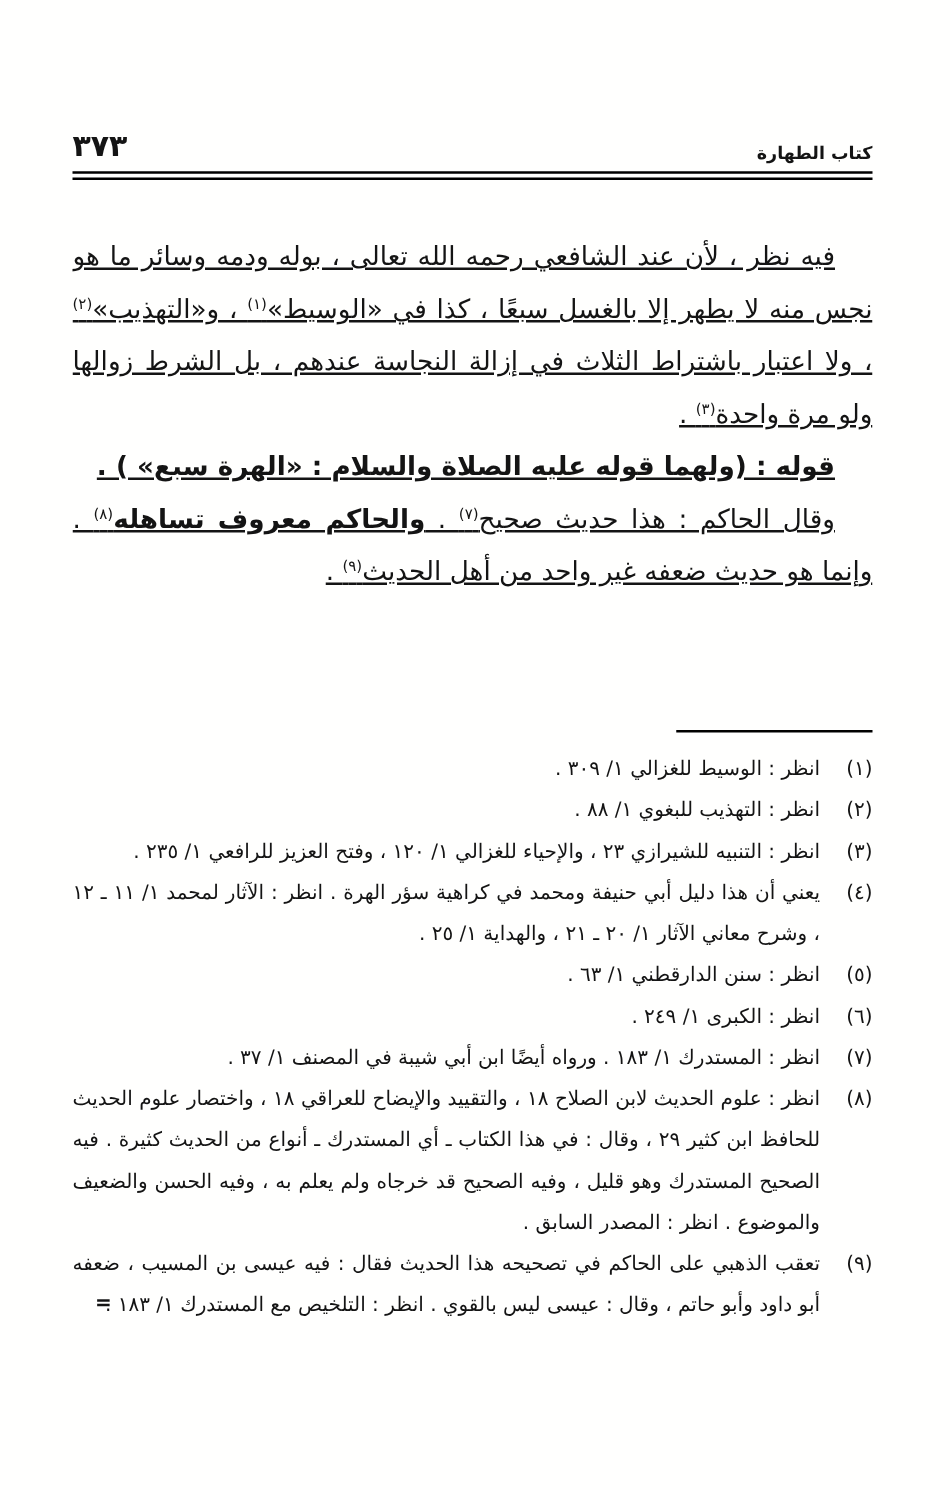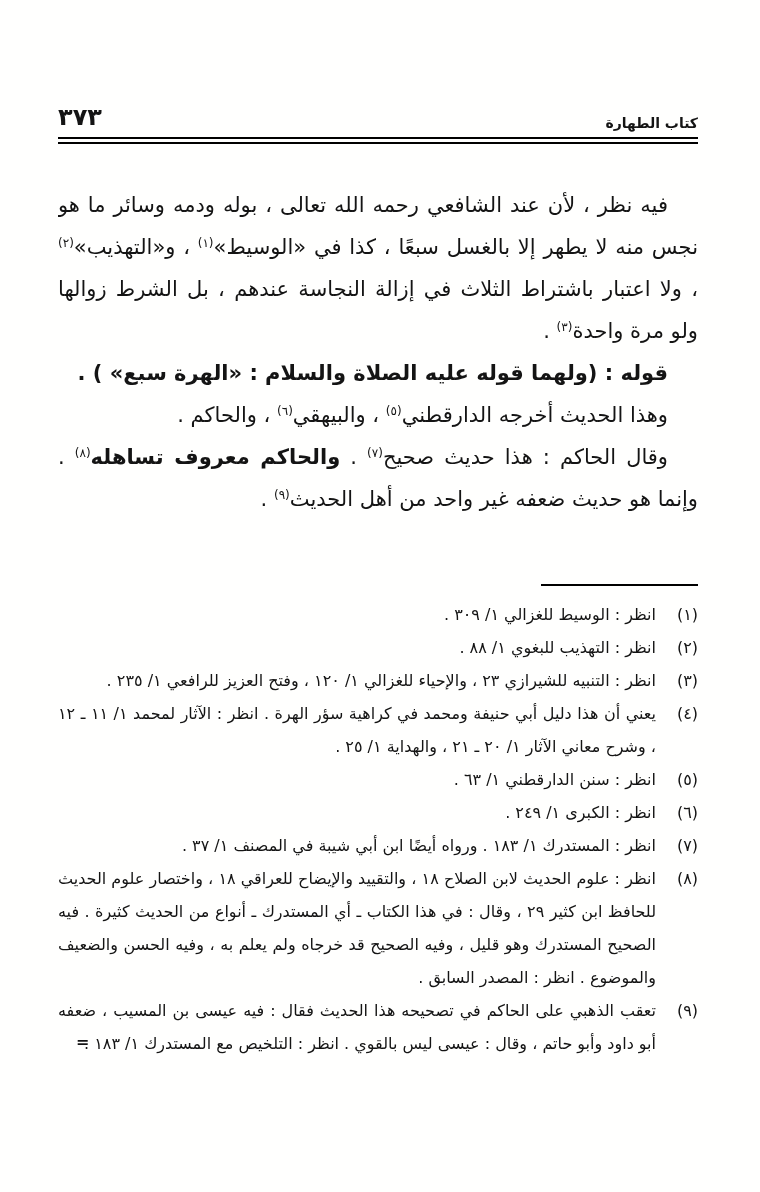--- a/index.html
+++ b/index.html
@@ -29,21 +29,21 @@
     border-bottom: 2px solid #000;
   }
   .body-block {
     margin-top: 40px;
     height: 400px;
     overflow: hidden;
     font-size: 21px;
     line-height: 42px;
     text-align: justify;
   }
-  .para { margin: 0; text-indent: 30px; }
+  .para { margin: 0; text-indent: 30px; text-decoration: underline; }
   .para.bold { font-weight: 700; }
   .b { font-weight: 700; margin-top: 28px; }
   sup.fn-mark {
     font-size: 12px;
     line-height: 0;
     vertical-align: 7px;
   }
   .fn-sep {
     width: 157px;
     border-top: 2px solid #000;
@@ -71,21 +71,20 @@
   <div class="header">
     <span class="header-title">كتاب الطهارة</span>
     <span class="page-number">٣٧٣</span>
   </div>
 
   <div class="double-rule"></div>
 
   <div class="body-block">
       <p class="para"><span>فيه نظر ، لأن عند الشافعي رحمه الله تعالى ، بوله ودمه وسائر ما هو نجس منه لا يطهر إلا بالغسل سبعًا ، كذا في «الوسيط»</span><sup class="fn-mark">(١)</sup><span> ، و«التهذيب»</span><sup class="fn-mark">(٢)</sup><span> ، ولا اعتبار باشتراط الثلاث في إزالة النجاسة عندهم ، بل الشرط زوالها ولو مرة واحدة</span><sup class="fn-mark">(٣)</sup><span> .</span></p>
       <p class="para bold"><span>قوله : (ولهما قوله عليه الصلاة والسلام : «الهرة سبع» ) .</span></p>
-      <p class="para"><span>وهذا الحديث أخرجه الدارقطني</span><sup class="fn-mark">(٥)</sup><span> ، والبيهقي</span><sup class="fn-mark">(٦)</sup><span> ، والحاكم .</span></p>
       <p class="para"><span>وقال الحاكم : هذا حديث صحيح</span><sup class="fn-mark">(٧)</sup><span> . </span><span class="b">والحاكم معروف تساهله</span><sup class="fn-mark">(٨)</sup><span> . وإنما هو حديث ضعفه غير واحد من أهل الحديث</span><sup class="fn-mark">(٩)</sup><span> .</span></p>
     </div>
 
   <div class="fn-sep"></div>
 
   <div class="footnotes">
       <div class="footnote">
         <span class="fn-num">(١)</span>
         <span class="fn-text">انظر : الوسيط للغزالي ١/ ٣٠٩ .</span>
       </div>

